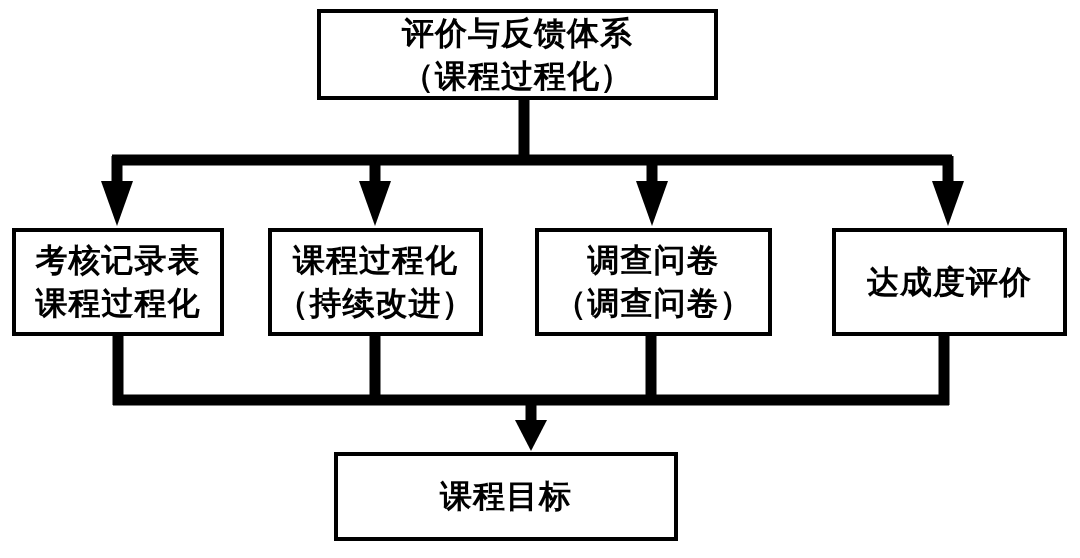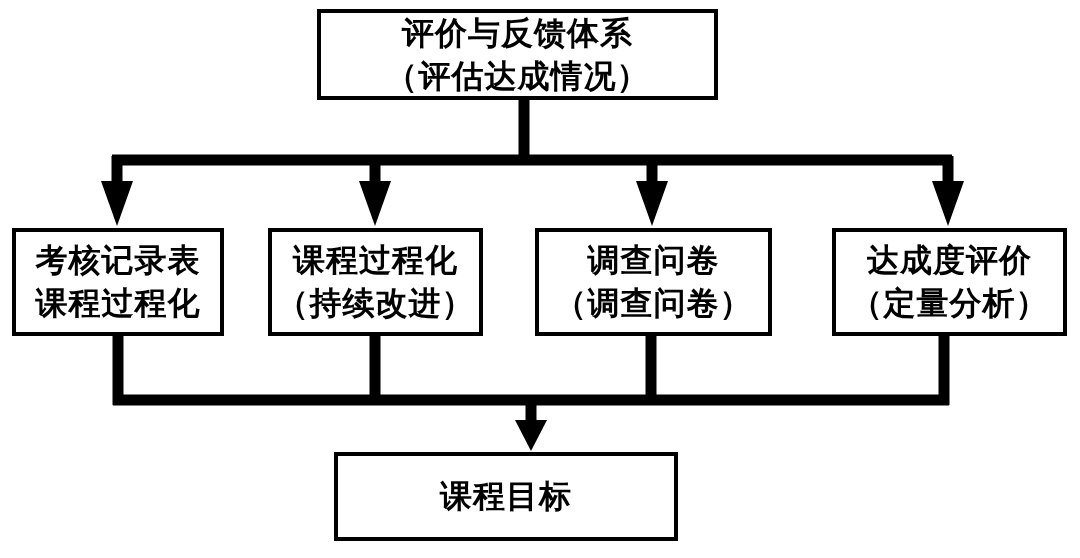--- a/index.html
+++ b/index.html
@@ -86,40 +86,39 @@
     <line x1="113" y1="400" x2="949" y2="400"></line>
 
     <g>
       <line x1="531" y1="400" x2="531" y2="423"></line>
       <polygon points="515,420 547,420 531,451"></polygon>
     </g>
   </svg>
 
   <div class="node" style="left:317px; top:9px; width:401px; height:91px;">
     <div>评价与反馈体系</div>
-    <div>（评估达成情况）</div>
+    <div>（课程过程化）</div>
   </div>
 
   <div class="node" style="left:12px; top:228px; width:212px; height:108px;">
     <div>考核记录表</div>
     <div>课程过程化</div>
   </div>
 
   <div class="node" style="left:268px; top:228px; width:215px; height:108px;">
     <div>课程过程化</div>
     <div>（持续改进）</div>
   </div>
 
   <div class="node" style="left:535px; top:228px; width:237px; height:108px;">
     <div>调查问卷</div>
     <div>（调查问卷）</div>
   </div>
 
   <div class="node" style="left:832px; top:228px; width:235px; height:108px;">
     <div>达成度评价</div>
-    <div>（定量分析）</div>
   </div>
 
   <div class="node" style="left:334px; top:452px; width:344px; height:89px;text-align:center;">
     <div>课程目标</div>
   </div>
 
 </div>
 
 </body></html>

